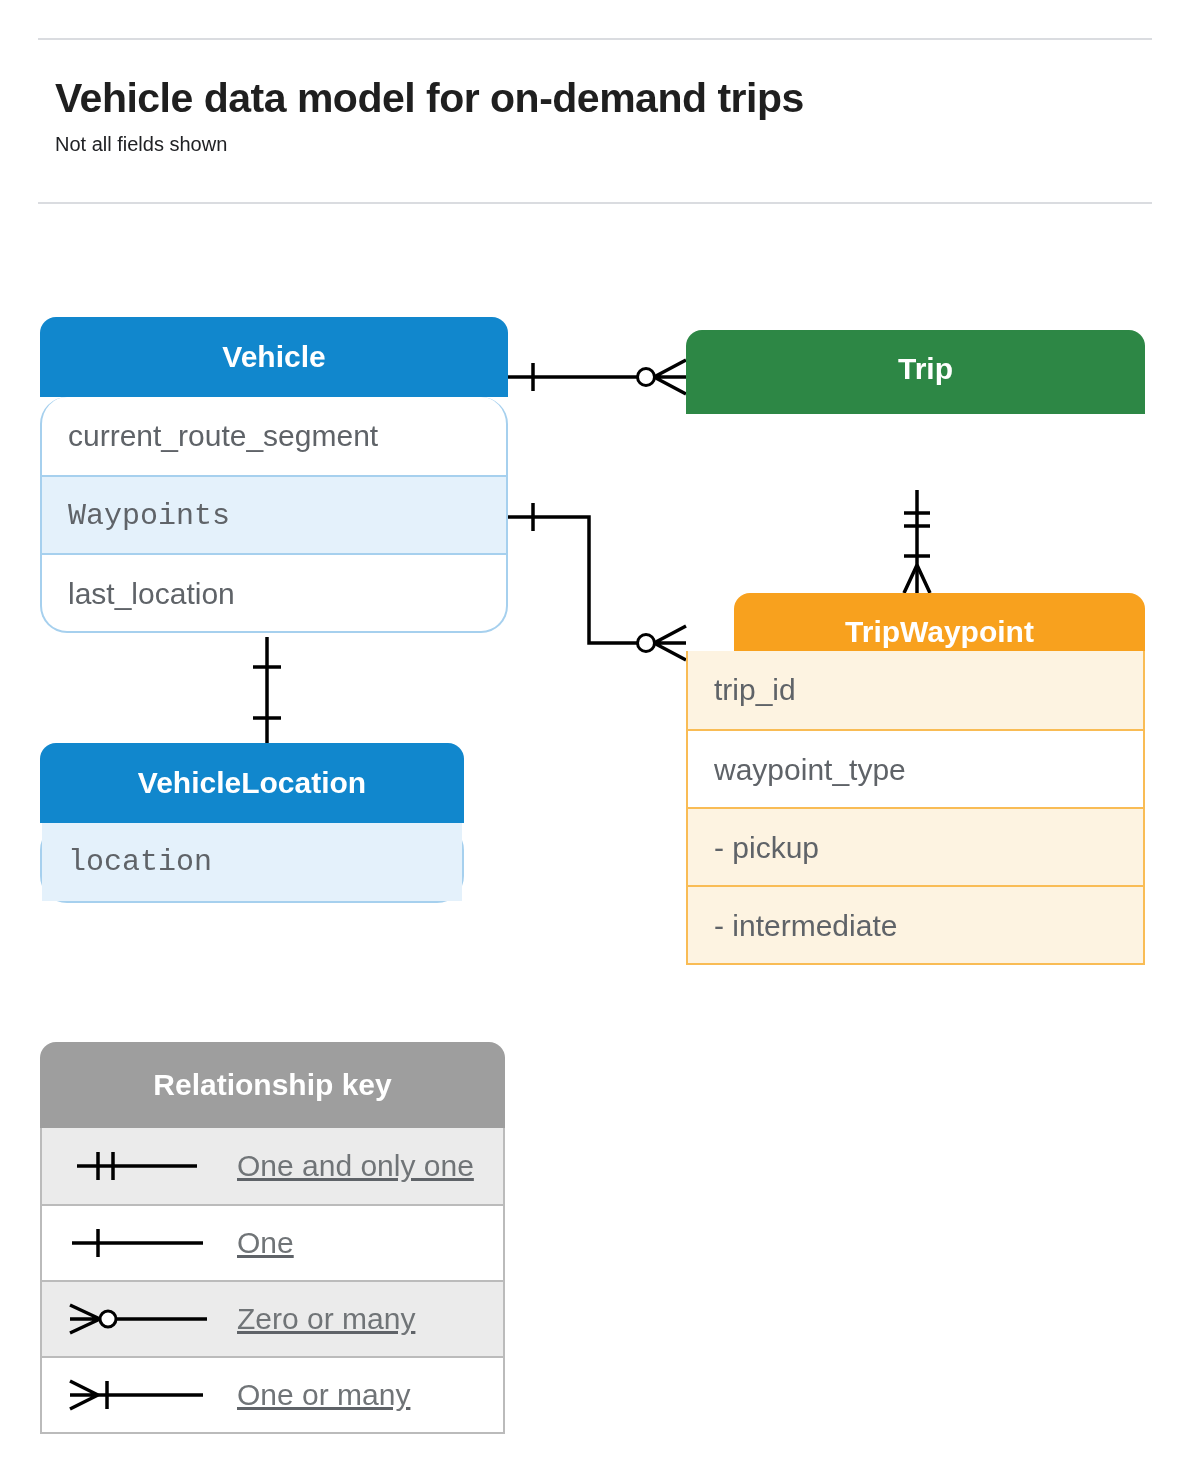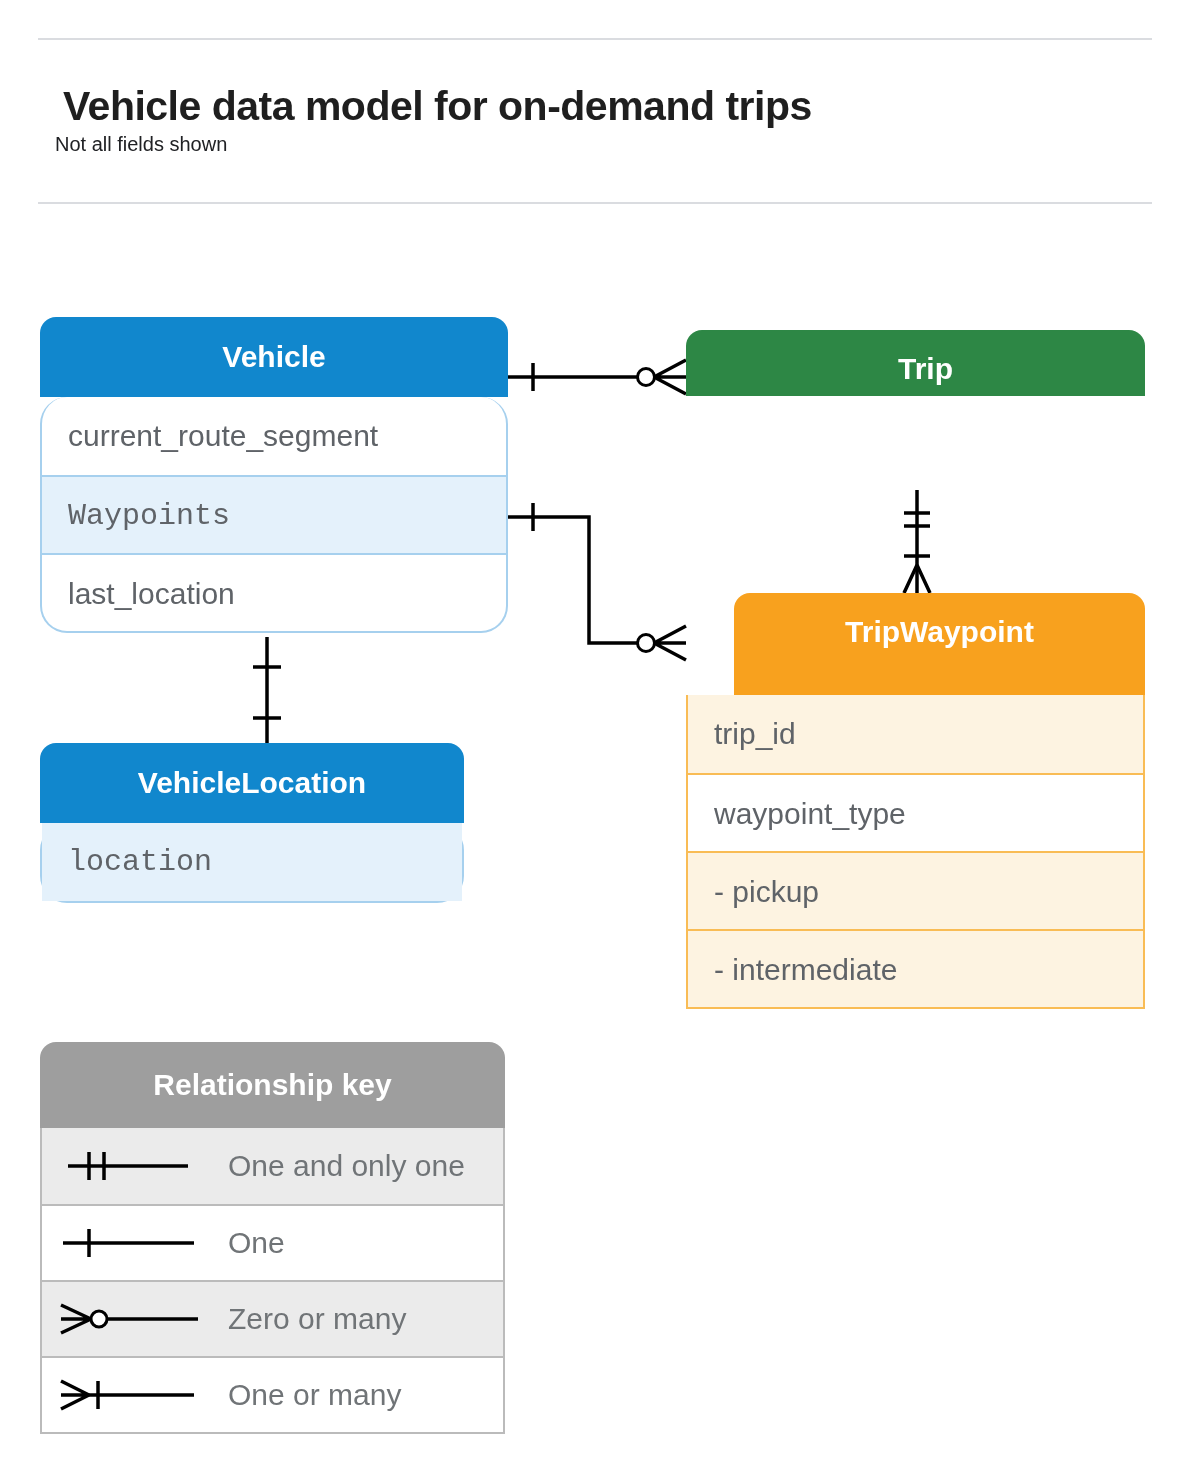--- a/index.html
+++ b/index.html
@@ -12,21 +12,21 @@
   }
   *{ box-sizing:border-box; }
   html,body{ margin:0; padding:0; background:#ffffff; }
   body{ font-family:"Liberation Sans", sans-serif; }
   .canvas{ position:relative; width:1190px; height:1480px; background:#fff; overflow:hidden; }
 
   .rule{ position:absolute; left:38px; width:1114px; height:2px; background:var(--divider); }
   .rule-top{ top:38px; }
   .rule-mid{ top:202px; }
 
-  .page-title{ position:absolute; left:55px; top:76px; margin:8px; font-size:41px; line-height:1.1;
+  .page-title{ position:absolute; left:55px; top:76px; margin:0; font-size:41px; line-height:1.1;
     font-weight:700; letter-spacing:-0.5px; color:var(--title_text); }
   .page-subtitle{ position:absolute; left:55px; top:133px; margin:0; font-size:20px;
     font-weight:400; color:var(--subtitle_text); }
 
   .connectors{ position:absolute; left:0; top:0; pointer-events:none; }
   .connectors path{ stroke:var(--connector); stroke-width:3.5; fill:none; }
   .connectors circle{ stroke:var(--connector); stroke-width:3; fill:#ffffff; }
 
   .entity{ position:absolute; }
   .entity-header{ height:80px; line-height:80px; text-align:center; color:#ffffff;
@@ -35,36 +35,36 @@
   .row{ height:78px; line-height:78px; font-size:30px; color:var(--row_text);
     padding-left:26px; white-space:nowrap; overflow:hidden; }
   .row + .row{ border-top:2px solid; border-top-color:inherit; }
   .row.enum{ }
 
   .blue  .entity-header{ background:var(--blue_header); }
   .blue  .entity-body{ border-color:var(--blue_border);border-radius:27px; }
   .blue  .row + .row{ border-top-color:var(--blue_border); }
   .blue  .row.alt{ background:var(--blue_row);font-family:Liberation Mono, monospace; }
 
-  .green .entity-header{ background:var(--green_header); height:66px; line-height:78px;padding-left:20px; }
+  .green .entity-header{ background:var(--green_header); height:84px; line-height:78px;padding-left:20px; }
   .green .entity-body{ border-color:var(--green_border); }
   .green .row{ height:80px; line-height:80px; }
   .green .row.alt{ background:var(--green_row); }
 
-  .orange .entity-header{ background:var(--orange_header); height:102px; line-height:78px;margin-left:48px; }
+  .orange .entity-header{ background:var(--orange_header); height:58px; line-height:78px;margin-left:48px; }
   .orange .entity-body{ border-color:var(--orange_border); }
   .orange .row + .row{ border-top-color:var(--orange_border); }
   .orange .row.alt{ background:var(--orange_row); }
 
   .gray  .entity-header{ background:var(--gray_header); height:86px; line-height:86px; }
   .gray  .entity-body{ border-color:var(--gray_border); }
   .gray  .row + .row{ border-top-color:var(--gray_border); }
   .gray  .row.alt{ background:var(--gray_row); }
 
-  .key-row{ display:flex; align-items:center; height:76px; padding-left:4px; }
+  .key-row{ display:flex; align-items:center; height:76px; padding-left:13px;text-decoration:underline; }
   .key-row + .key-row{ border-top:2px solid var(--gray_border); }
   .key-row .label{ margin-left:22px; font-size:30px; color:var(--legend_text); }
   .key-symbol{ flex:0 0 auto; }
   .key-symbol path{ stroke:var(--connector); stroke-width:3.5; fill:none; }
   .key-symbol circle{ stroke:var(--connector); stroke-width:3; fill:#ffffff; }
 
   #vehicle{ left:40px; top:317px; width:468px; }
   #trip{ left:686px; top:330px; width:459px; }
   #trip-waypoint{ left:686px; top:593px; width:459px; }
   #vehicle-location{ left:40px; top:743px; width:424px; }

